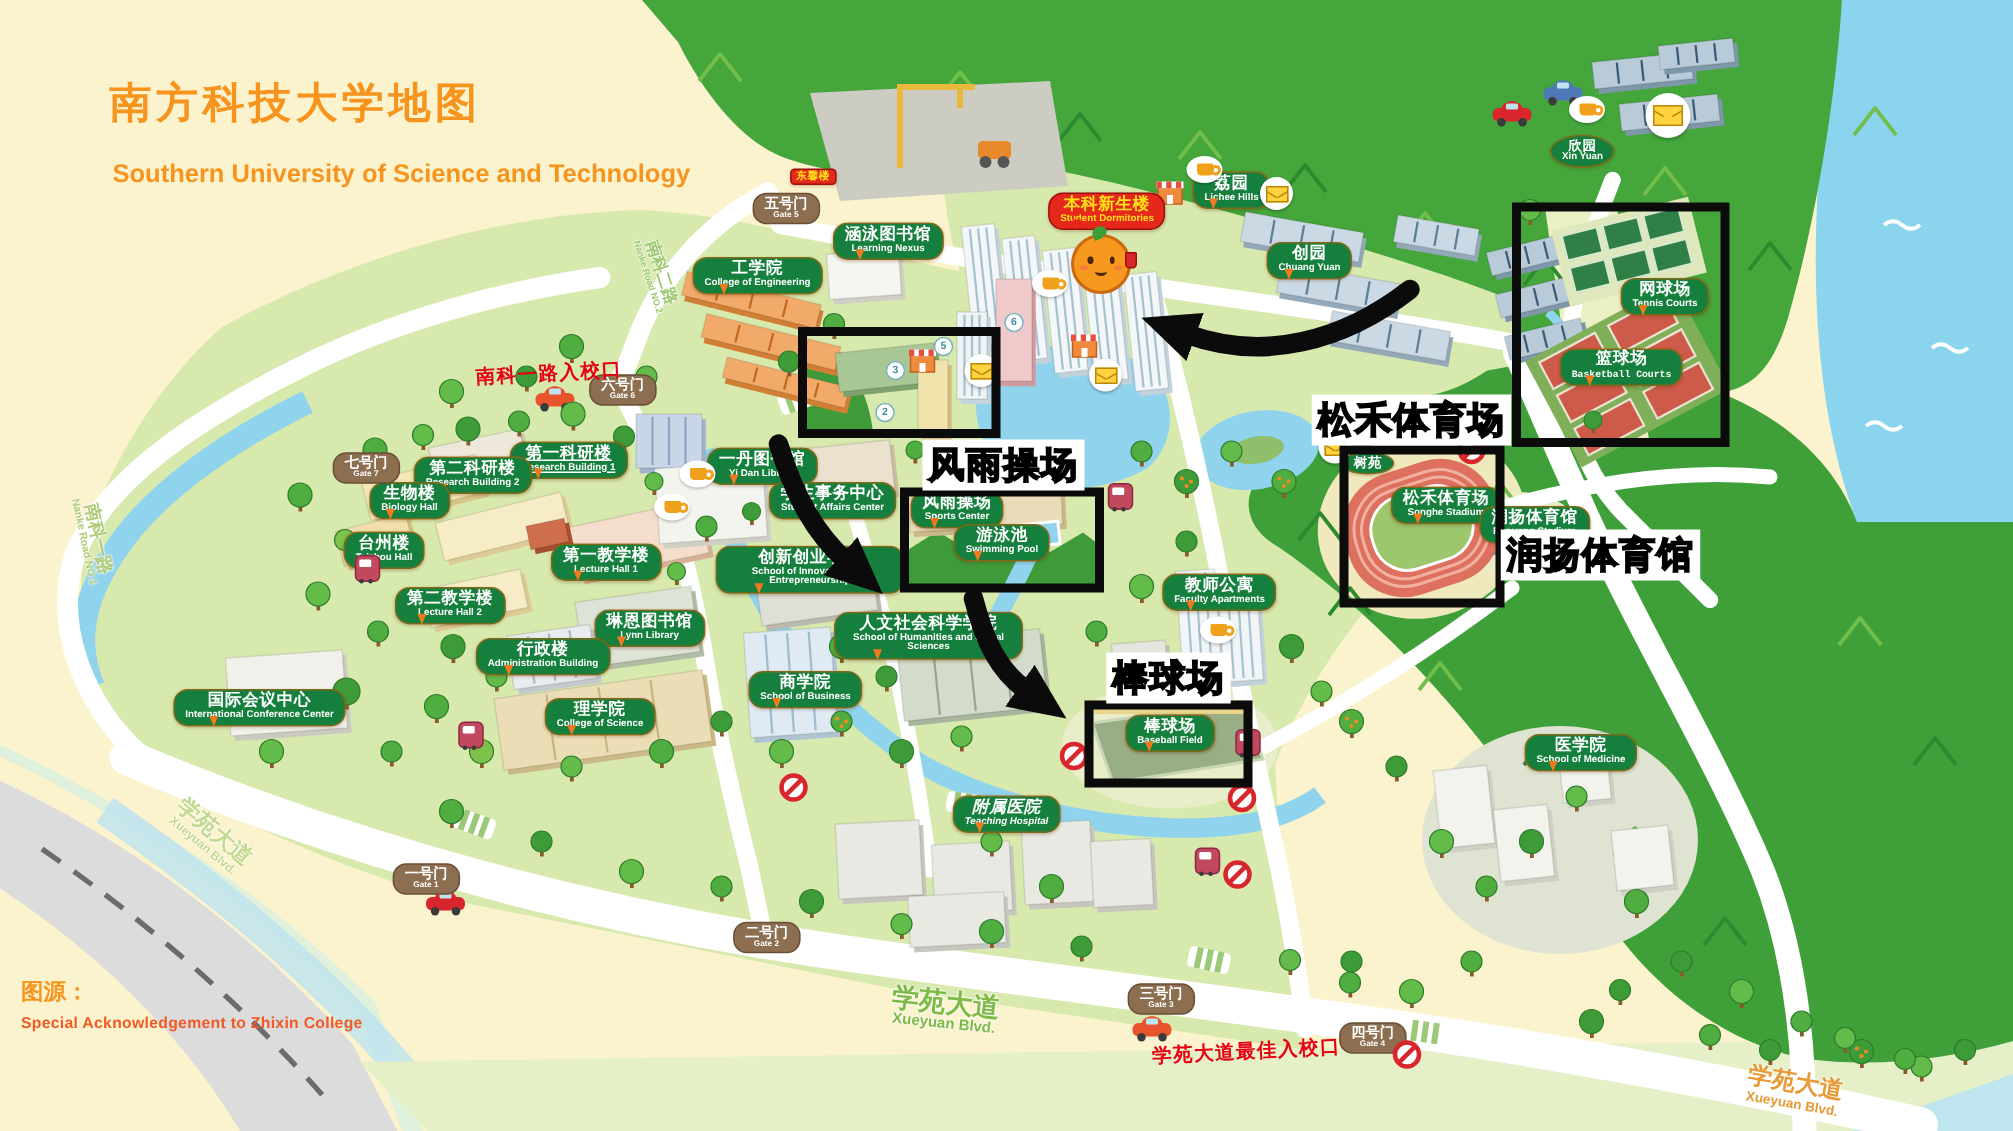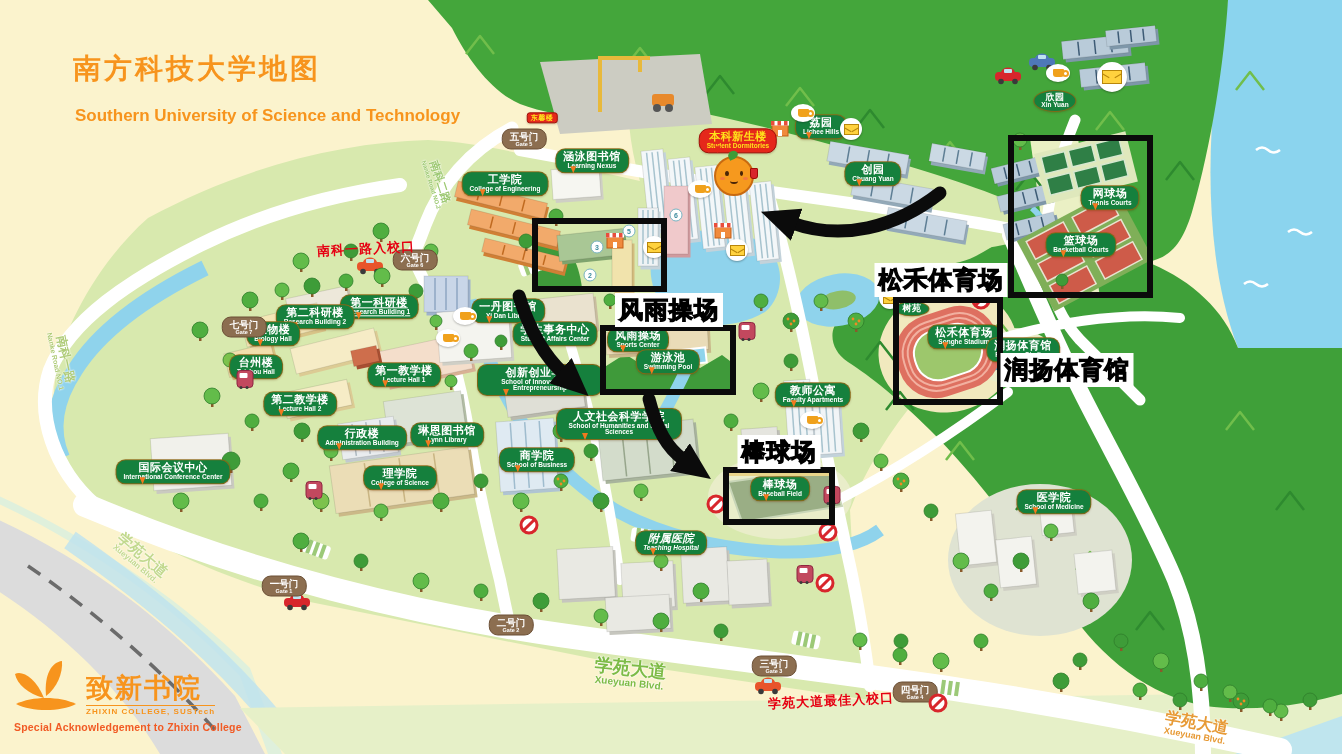--- a/index.html
+++ b/index.html
@@ -964,21 +964,21 @@
         <span class="en">Chuang Yuan</span>
       </div>
       <div class="bubble mini" style="left: 1055px; top: 101px;">
         <span class="cn">欣园</span>
         <span class="en">Xin Yuan</span>
       </div>
       <div class="bubble" style="left: 1110px; top: 166px; margin-top: 32px;">
         <span class="cn">网球场</span>
         <span class="en">Tennis Courts</span>
       </div>
-      <div class="bubble" style="left: 1081px; top: 245px;">
+      <div class="bubble" style="left: 1081px; top: 245px; font-family: Liberation Mono, monospace;">
         <span class="cn">篮球场</span>
         <span class="en">Basketball Courts</span>
       </div>
       <div class="bubble mini" style="left: 912px; top: 309px;">
         <span class="cn">树苑</span>
       </div>
       <div class="bubble" style="left: 379px; top: 307px; text-decoration: underline;">
         <span class="cn">第一科研楼</span>
         <span class="en">Research Building 1</span>
       </div>
@@ -995,21 +995,21 @@
         <span class="en">Taizhou Hall</span>
       </div>
       <div class="bubble" style="left: 404px; top: 375px;">
         <span class="cn">第一教学楼</span>
         <span class="en">Lecture Hall 1</span>
       </div>
       <div class="bubble" style="left: 300px; top: 404px;">
         <span class="cn">第二教学楼</span>
         <span class="en">Lecture Hall 2</span>
       </div>
-      <div class="bubble" style="left: 433px; top: 435px; margin-left: 14px;">
+      <div class="bubble" style="left: 433px; top: 419px;">
         <span class="cn">琳恩图书馆</span>
         <span class="en">Lynn Library</span>
       </div>
       <div class="bubble" style="left: 362px; top: 438px;">
         <span class="cn">行政楼</span>
         <span class="en">Administration Building</span>
       </div>
       <div class="bubble" style="left: 173px; top: 472px;">
         <span class="cn">国际会议中心</span>
         <span class="en">International Conference Center</span>
@@ -1071,21 +1071,21 @@
         <span class="en">Baseball Field</span>
       </div>
       <div class="gate" style="left: 524px; top: 139px;">
         <span class="cn">五号门</span>
         <span class="en">Gate 5</span>
       </div>
       <div class="gate" style="left: 415px; top: 260px;">
         <span class="cn">六号门</span>
         <span class="en">Gate 6</span>
       </div>
-      <div class="gate" style="left: 244px; top: 327px;">
+      <div class="gate" style="left: 244px; top: 312px;">
         <span class="cn">七号门</span>
         <span class="en">Gate 7</span>
       </div>
       <div class="gate" style="left: 284px; top: 586px;">
         <span class="cn">一号门</span>
         <span class="en">Gate 1</span>
       </div>
       <div class="gate" style="left: 511px; top: 625px;">
         <span class="cn">二号门</span>
         <span class="en">Gate 2</span>
@@ -1215,28 +1215,16 @@
     </defs>
     <path d="M 940,193 C 895,228 842,241 792,223" fill="none" stroke="#0B0B0B" stroke-width="13" stroke-linecap="round" marker-end="url(#ah)"></path>
     <path d="M 519,296 C 530,332 544,356 564,374" fill="none" stroke="#0B0B0B" stroke-width="13" stroke-linecap="round" marker-end="url(#ah)"></path>
     <path d="M 649,399 C 657,430 667,448 684,460" fill="none" stroke="#0B0B0B" stroke-width="13" stroke-linecap="round" marker-end="url(#ah)"></path>
   </svg>
 
   <div id="title">南方科技大学地图</div>
   <div id="subtitle">Southern University of Science and Technology</div>
 
   <div id="attr">
-    <div class="logoRow">
-      <span style="margin-right:6px">
-        <svg width="66" height="52" viewBox="0 0 66 52">
-          <path d="M30,38 C22,18 8,10 1,14 C3,24 14,34 30,38 Z" fill="#F7941D"></path>
-          <path d="M32,36 C30,14 38,2 48,1 C49,13 43,28 32,36 Z" fill="#F7941D"></path>
-          <path d="M2,44 C18,36 46,36 62,44 C46,52 18,52 2,44 Z" fill="#F7941D"></path>
-        </svg>
-      </span>
-      <span>
-        <div class="cname">致新书院</div>
-        <div class="ename">ZHIXIN COLLEGE, SUSTech</div>
-      </span>
-    </div>
+    <div class="src">图源：</div>
     <div class="ack">Special Acknowledgement to Zhixin College</div>
   </div>
 </div>
 
 </body></html>

